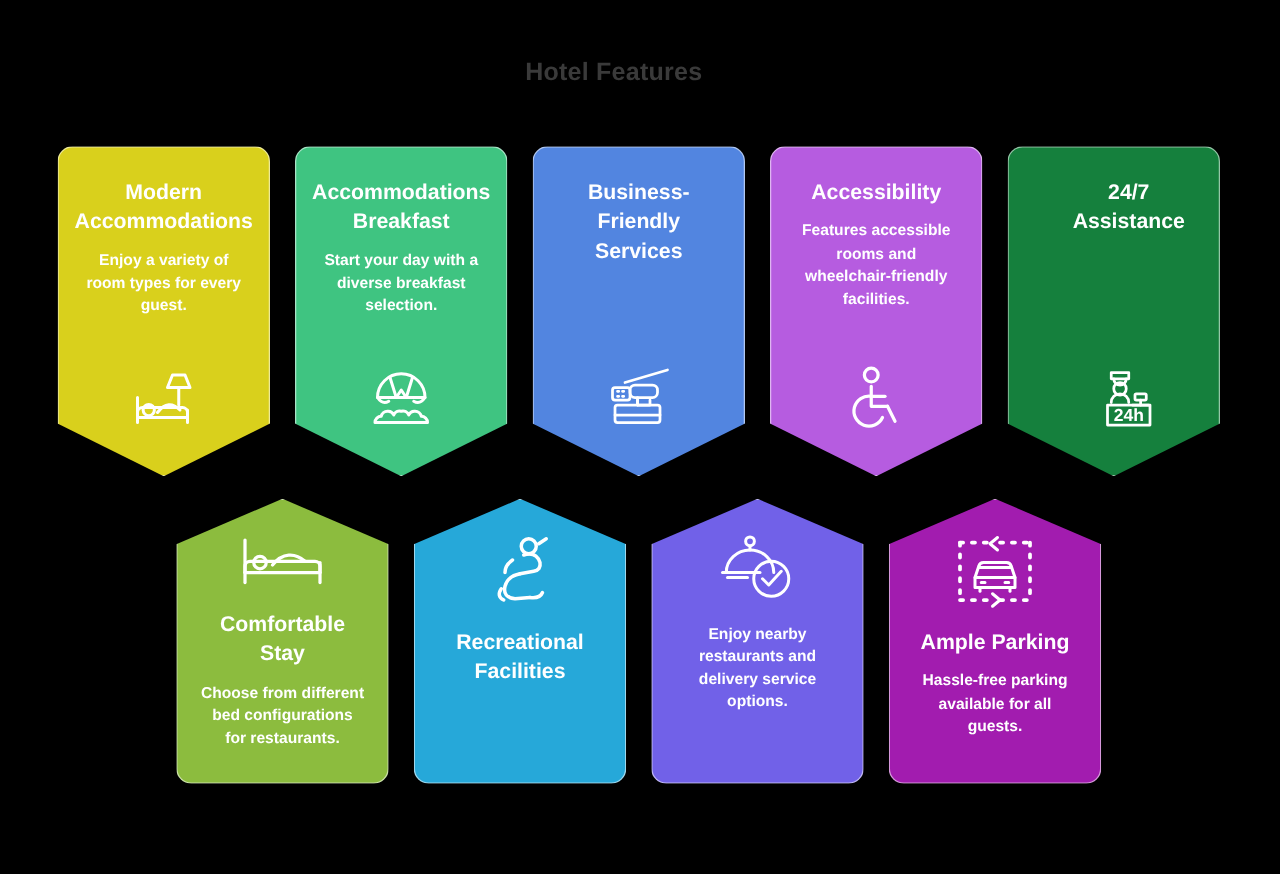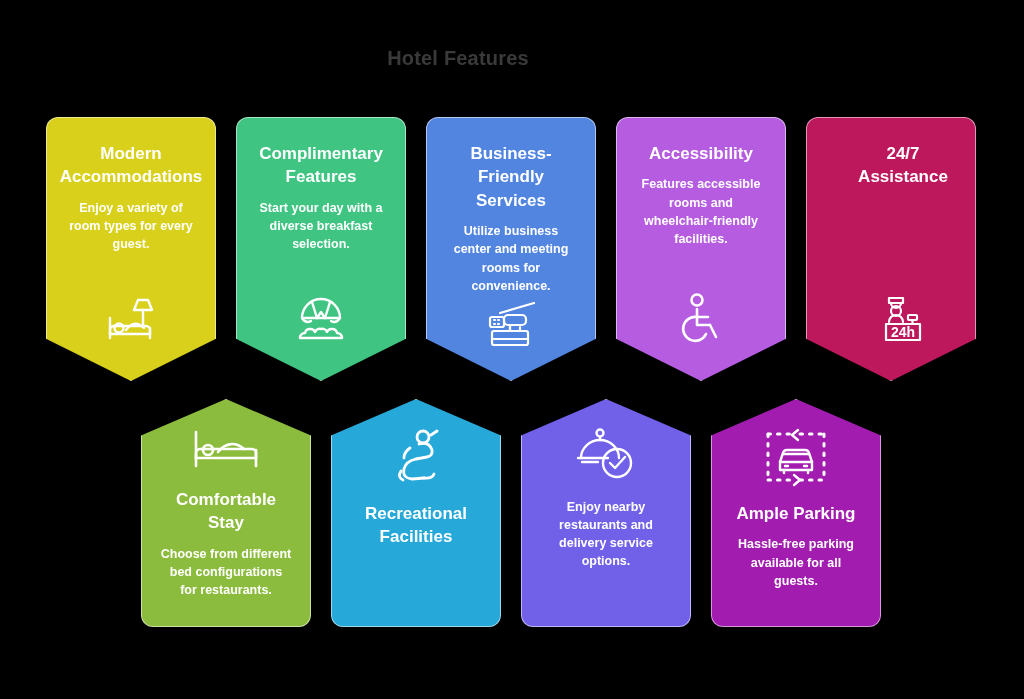--- a/index.html
+++ b/index.html
@@ -18,20 +18,21 @@
   #page-title {
     position: absolute;
     top: 47px;
     left: 0;
     width: 916px;
     text-align: center;
     font-size: 20px;
     font-weight: bold;
     color: #3a3a3a;
     letter-spacing: 0.2px;
+    padding-left: 33px;
   }
 
   .card {
     position: absolute;
     box-sizing: border-box;
     color: #ffffff;
     text-align: center;
     border: 1.5px solid rgba(255,255,255,0.55);
     display: flex;
     flex-direction: column;
@@ -113,37 +114,36 @@
       <path d="M38 12 h10 l4 10 h-18 z"></path>
       <path d="M43 22 v14"></path>
       <path d="M10 30 v20 M10 46 h40 M50 40 v10"></path>
       <path d="M10 46 v-4 a4 4 0 0 1 4 -4 h32 a4 4 0 0 1 4 4 v4"></path>
       <circle cx="19" cy="40" r="4.5"></circle>
       <path d="M26 42 c6 -8 12 -8 18 -2"></path>
     </svg>
       </div>
     </div>
     <div class="card down" style="left: 236px; top: 117px; background: rgb(63, 196, 129);">
-      <div class="card-title">Complimentary Features</div>
+      <div class="card-title">Accommodations Breakfast</div>
       <div class="card-desc">Start your day with a diverse breakfast selection.</div>
       <div class="card-icon">
         <svg width="62" height="62" viewBox="0 0 62 62" fill="none" stroke="#ffffff" stroke-width="2.4" stroke-linecap="round" stroke-linejoin="round">
       <path d="M12 30 a19 19 0 0 1 38 0 z"></path>
       <path d="M22 14 L27 30"></path>
       <path d="M40 14 L35 30"></path>
       <path d="M27 30 l4 -6 l4 6"></path>
       <path d="M12 30 q4 6 9 3"></path>
       <path d="M50 30 q-4 6 -9 3"></path>
       <path d="M10 50 a5 5 0 0 1 5 -5 a5 5 0 0 1 5 -4 a5 5 0 0 1 5 3 a5 5 0 0 1 6 -3 a5 5 0 0 1 6 3 a5 5 0 0 1 5 -3 a5 5 0 0 1 5 4 a5 5 0 0 1 5 5 z"></path>
     </svg>
       </div>
     </div>
     <div class="card down" style="left: 426px; top: 117px; background: rgb(82, 133, 224);">
       <div class="card-title">Business-Friendly Services</div>
-      <div class="card-desc">Utilize business center and meeting rooms for convenience.</div>
       <div class="card-icon">
         <svg width="62" height="62" viewBox="0 0 62 62" fill="none" stroke="#ffffff" stroke-width="2.2" stroke-linecap="round" stroke-linejoin="round">
       <path d="M20 18 L54 8"></path>
       <rect x="10" y="22" width="14" height="10" rx="2"></rect>
       <path d="M14 25 h1 M18 25 h1 M14 29 h1 M18 29 h1"></path>
       <rect x="24" y="20" width="22" height="10" rx="4"></rect>
       <path d="M30 30 v6 h10 v-4"></path>
       <rect x="12" y="36" width="36" height="14" rx="2"></rect>
       <path d="M12 44 h36"></path>
       <path d="M30 36 v-4"></path>
@@ -156,21 +156,21 @@
       <div class="card-icon">
         <svg width="62" height="62" viewBox="0 0 62 62" fill="none" stroke="#ffffff" stroke-width="2.6" stroke-linecap="round" stroke-linejoin="round">
       <circle cx="27" cy="12" r="5.5"></circle>
       <path d="M27 21 v16 h13"></path>
       <path d="M40 37 l6 12"></path>
       <path d="M27 29 h11"></path>
       <path d="M36 46 a12 12 0 1 1 -9 -17"></path>
     </svg>
       </div>
     </div>
-    <div class="card down" style="left: 806px; top: 117px; background: #be185d; padding-left: 36px;">
+    <div class="card down" style="left: 806px; top: 117px; background: #15803d; padding-left: 36px;">
       <div class="card-title">24/7 Assistance</div>
       <div class="card-icon">
         <svg width="62" height="62" viewBox="0 0 62 62" fill="none" stroke="#ffffff" stroke-width="2.2" stroke-linecap="round" stroke-linejoin="round">
       <path d="M17 10 h14 v5 h-14 z"></path>
       <path d="M19 15 a5 5 0 0 0 10 0"></path>
       <path d="M17 34 a7 7 0 0 1 14 0"></path>
       <circle cx="24" cy="23" r="5"></circle>
       <rect x="36" y="27" width="9" height="5" rx="1"></rect>
       <path d="M40.5 32 v4"></path>
       <path d="M34 36 h13"></path>

